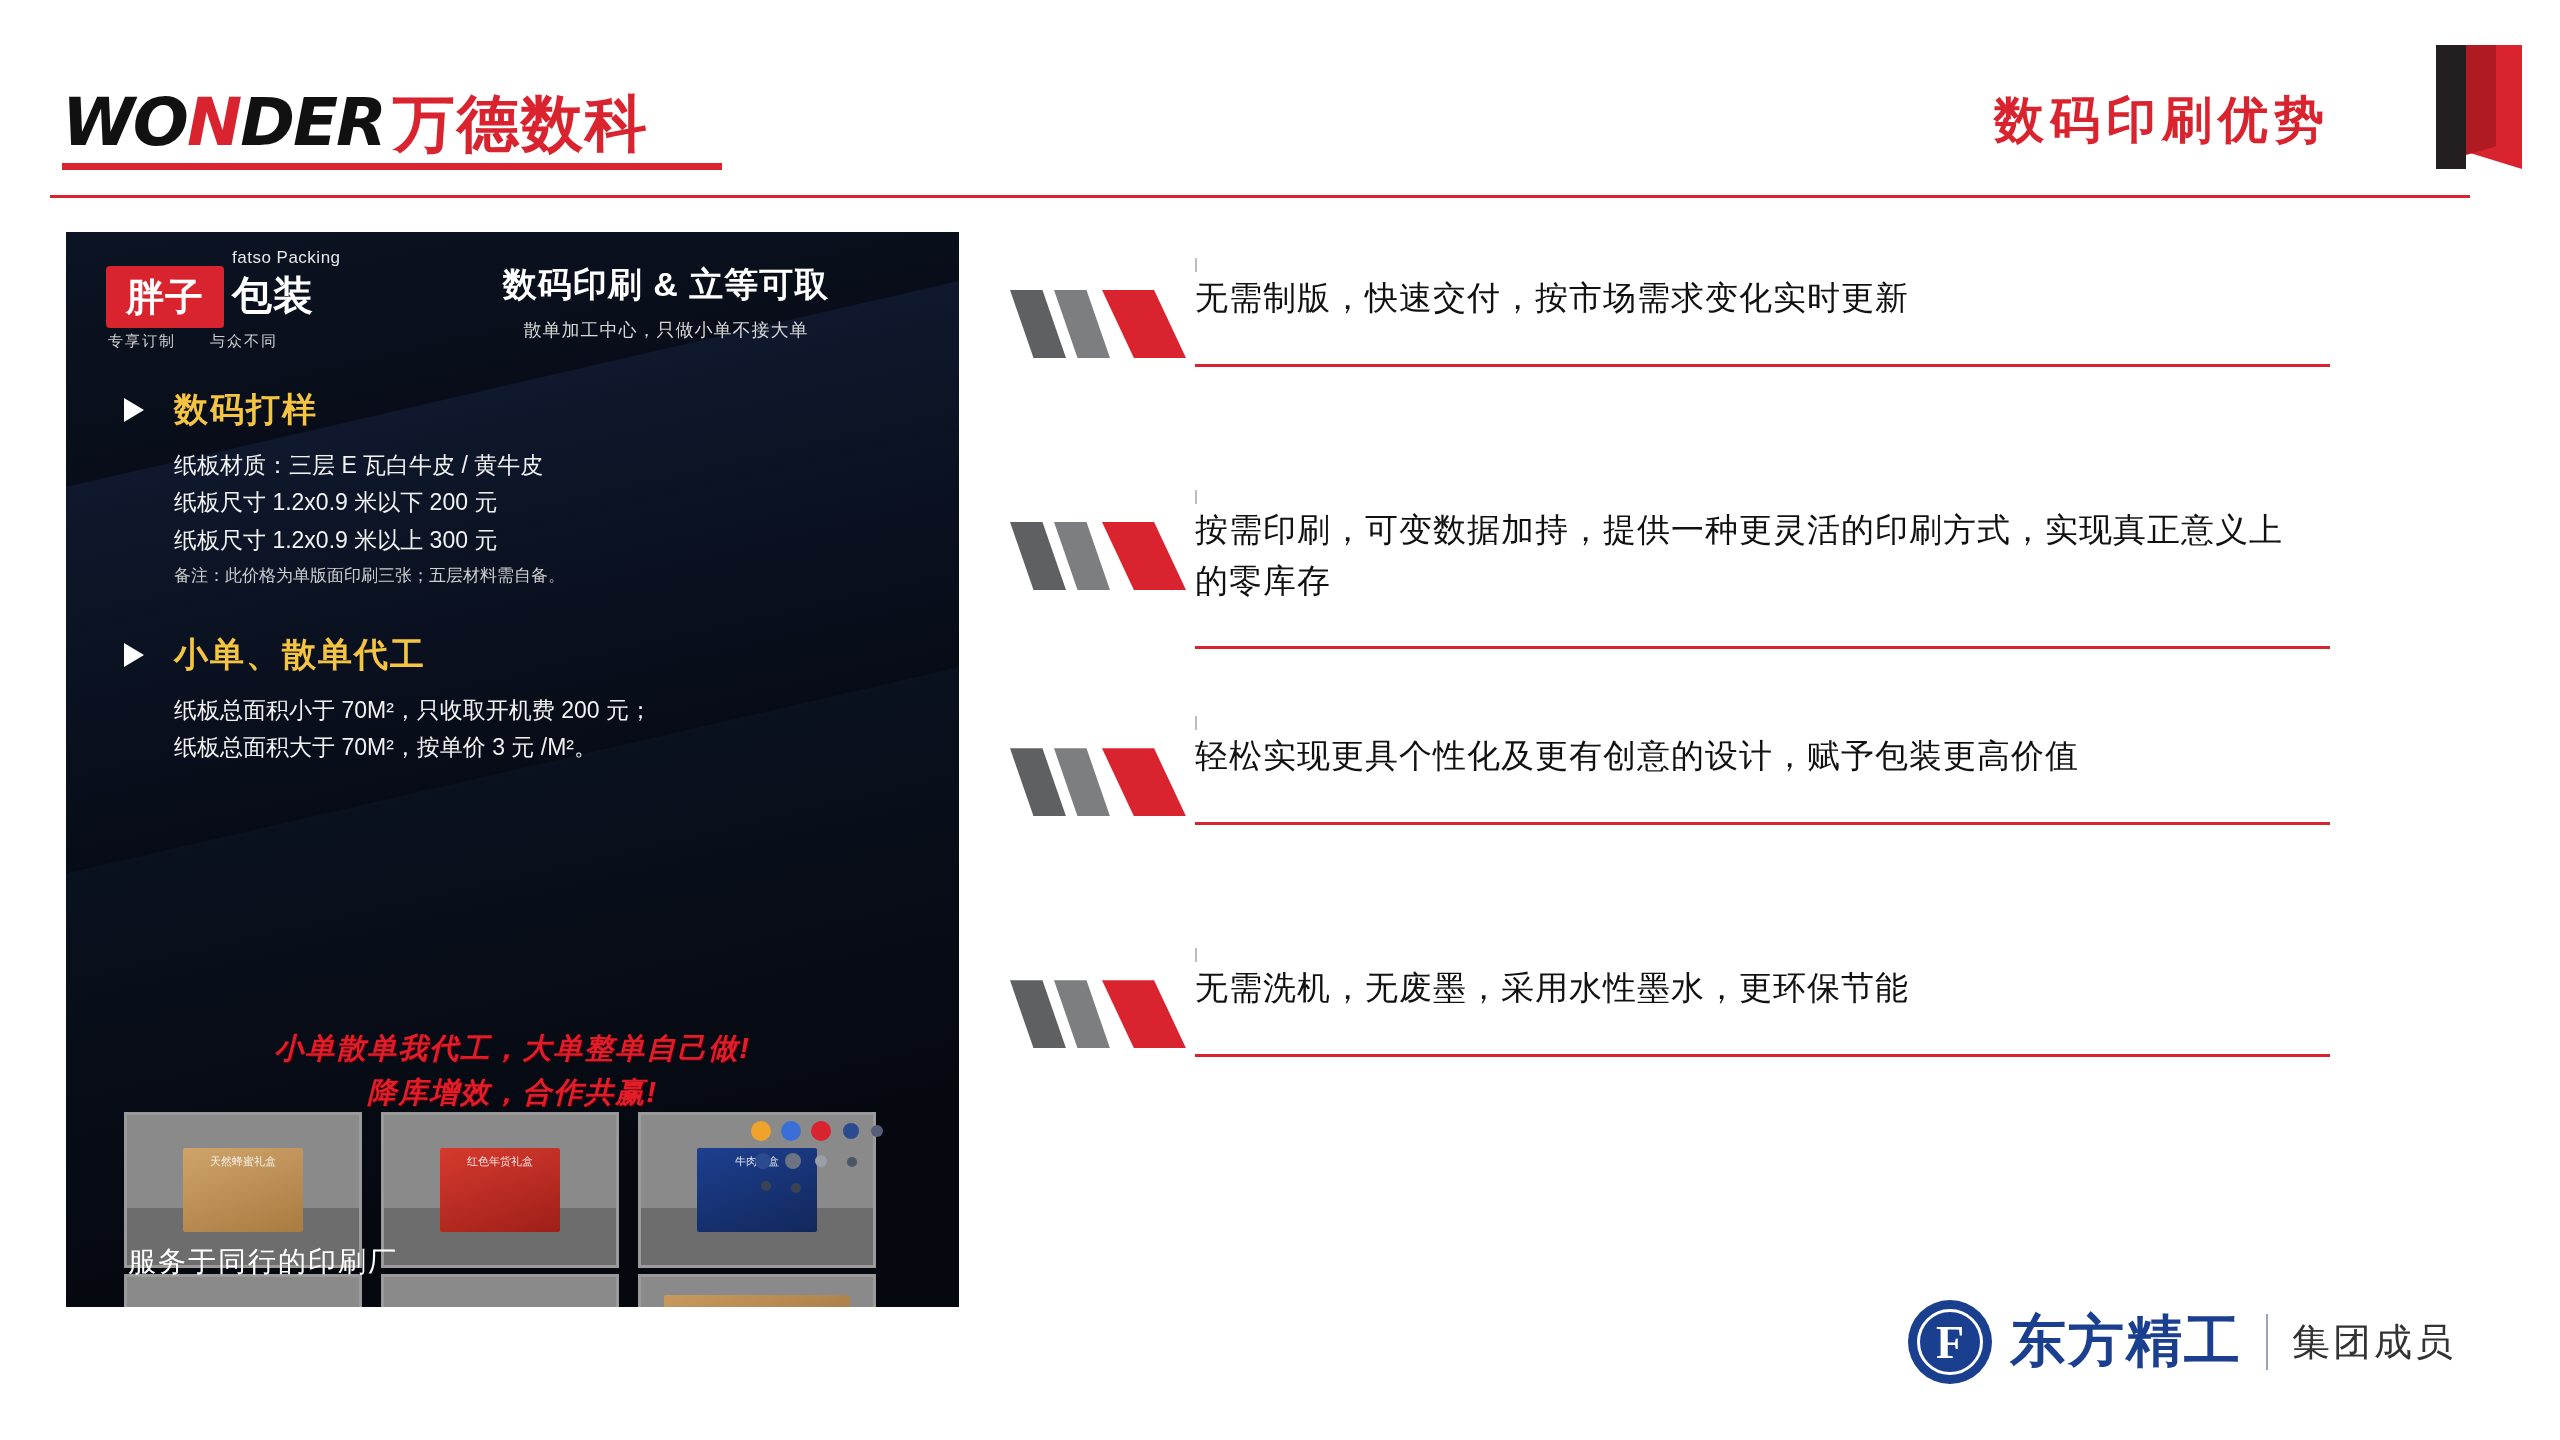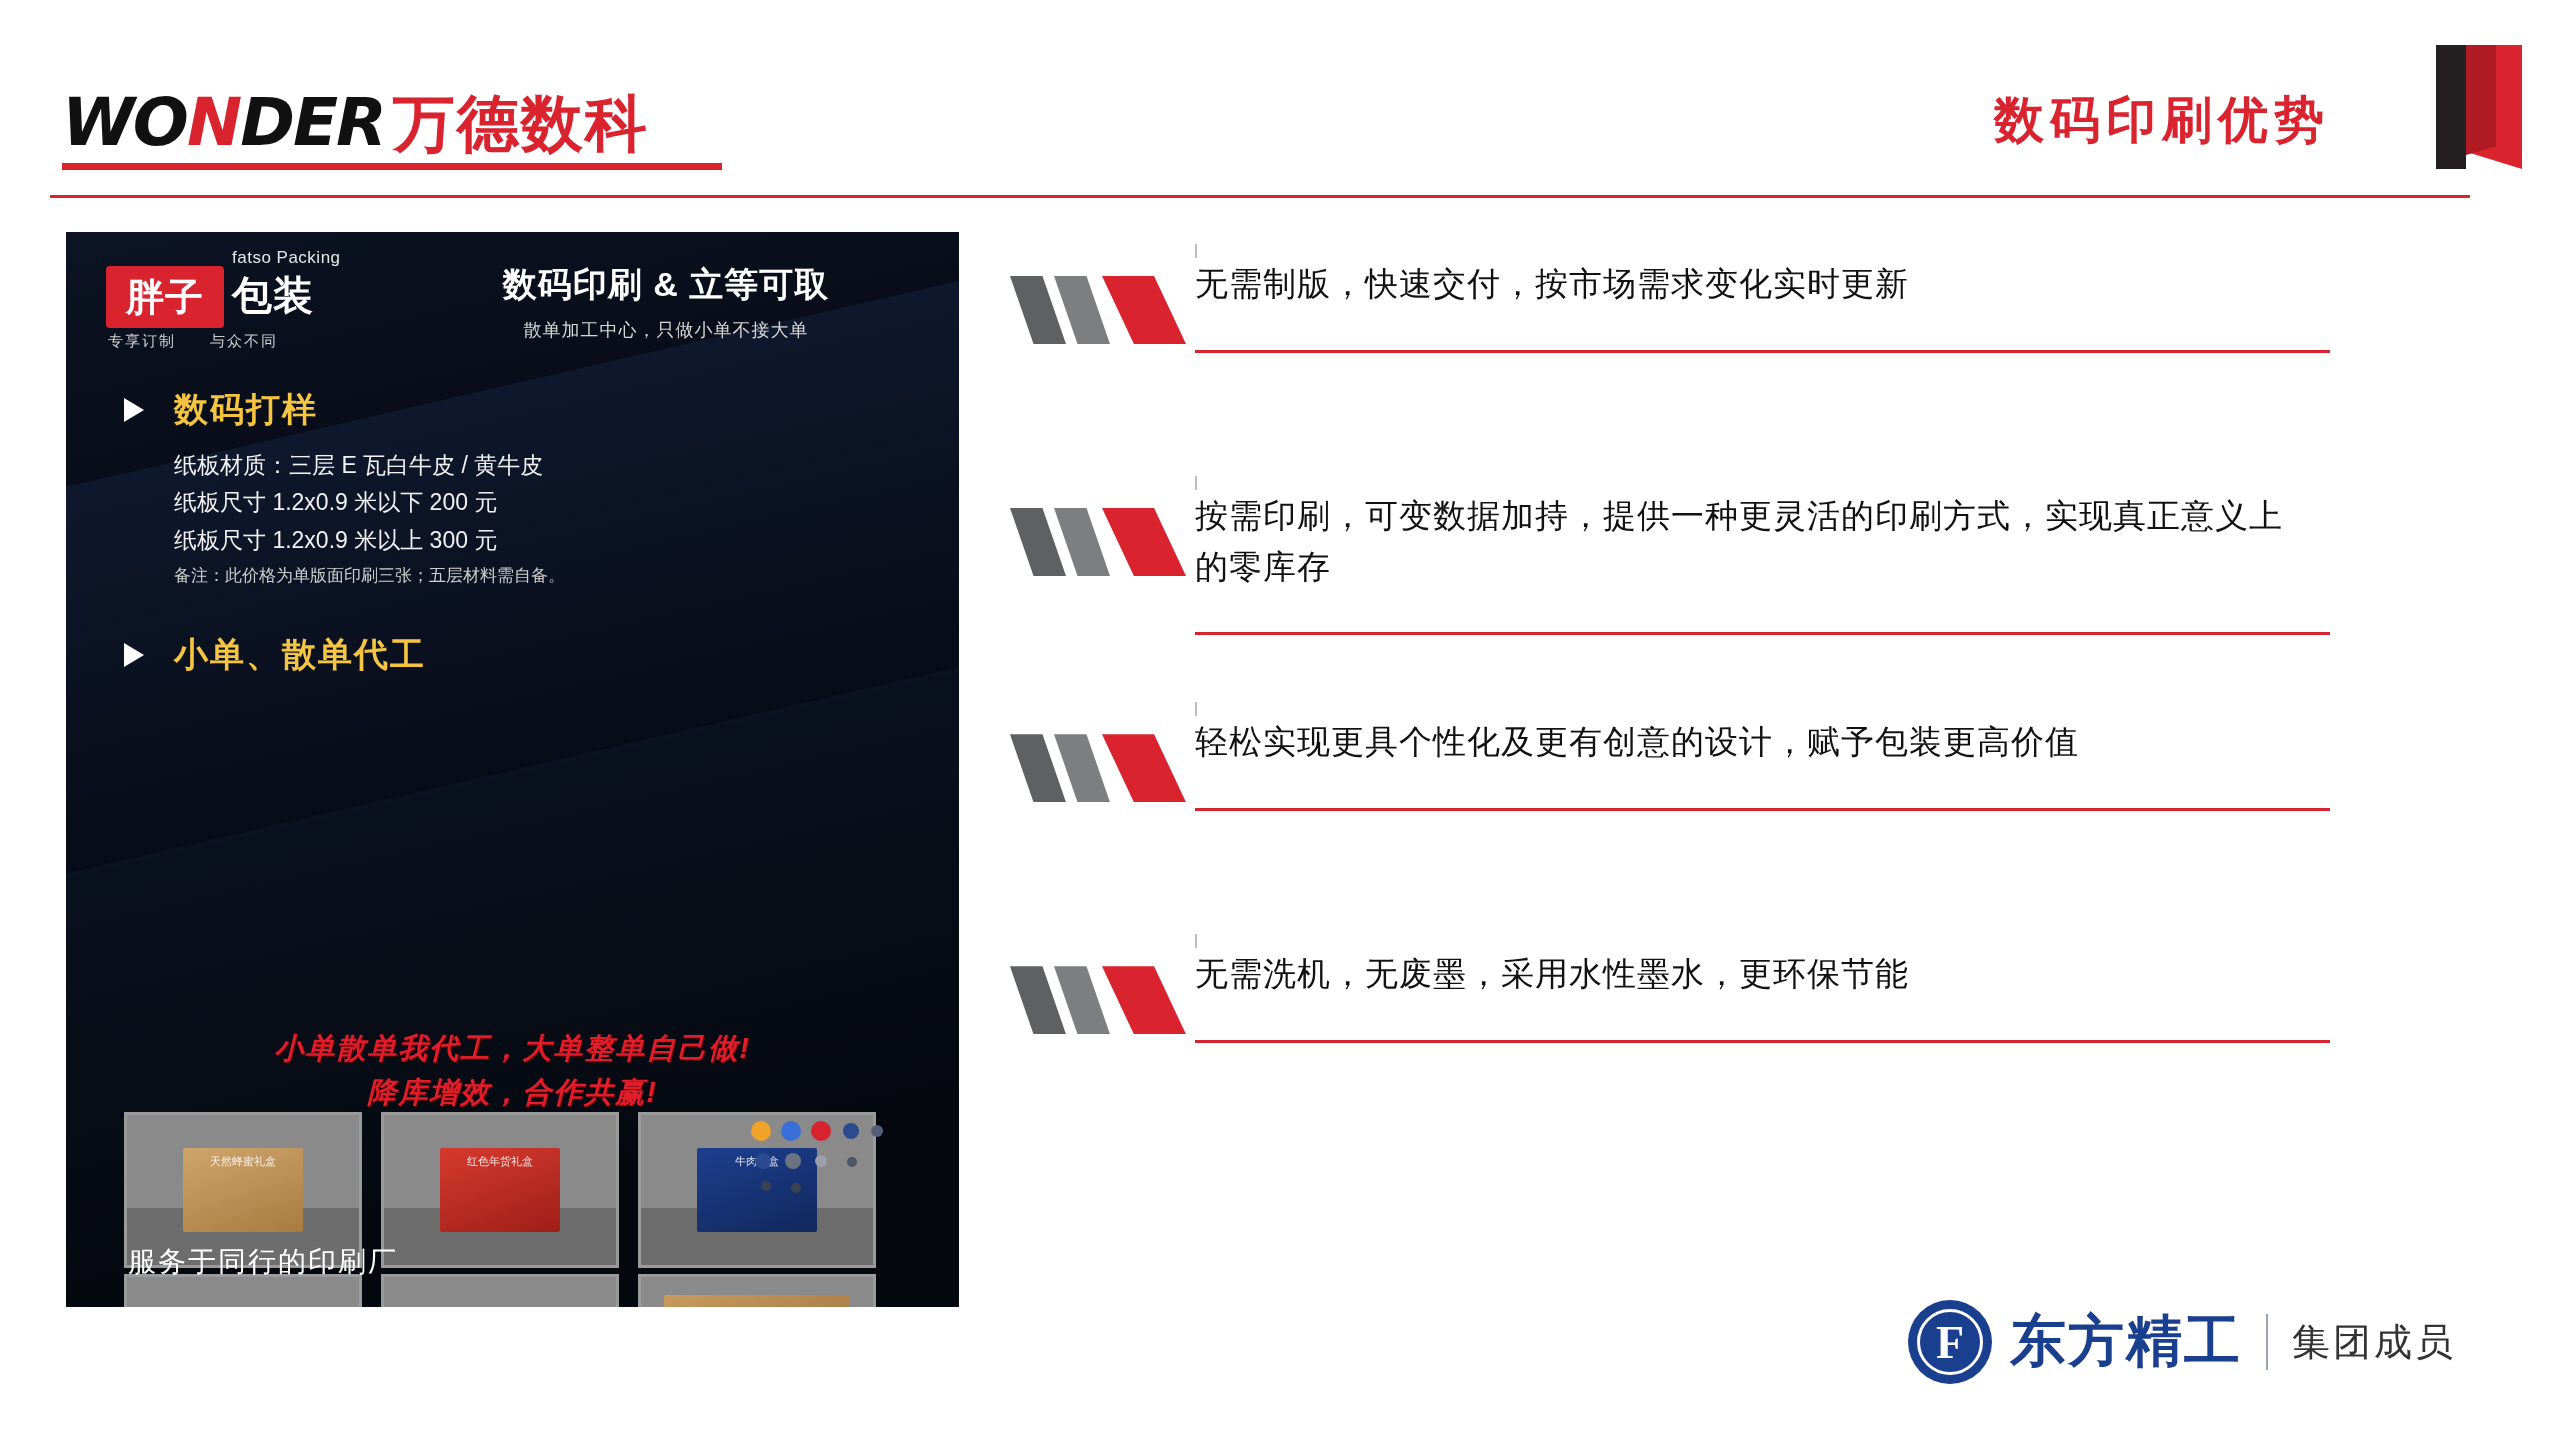--- a/index.html
+++ b/index.html
@@ -329,21 +329,21 @@
     bottom: 76px;
     width: 190px;
     height: 110px;
   }
   .mdot { position: absolute; border-radius: 50%; }
 
   
   .bullets {
     position: absolute;
     left: 1010px;
-    top: 258px;
+    top: 272px;
     width: 1400px;
   }
   .bullet {
     position: relative;
     margin-bottom: 122px;
     padding-left: 185px;
     min-height: 110px;
   }
   .chev {
     position: absolute;
@@ -485,20 +485,24 @@
       <div class="sec-line">纸板尺寸 1.2x0.9 米以下 200 元</div>
       <div class="sec-line">纸板尺寸 1.2x0.9 米以上 300 元</div>
       <div class="sec-note">备注：此价格为单版面印刷三张；五层材料需自备。</div>
     </div>
   </div>
 
   <div class="sec" style="top:400px;">
     <div class="sec-title">
       <span class="arrow"></span>
       <span>小单、散单代工</span>
+    </div>
+    <div style="margin-top:14px; margin-left:50px;">
+      <div class="sec-line">纸板总面积小于 70M²，只收取开机费 200 元；</div>
+      <div class="sec-line">纸板总面积大于 70M²，按单价 3 元 /M²。</div>
     </div>
   </div>
 
   <div class="slogan">
     <div>小单散单我代工，大单整单自己做!</div>
     <div>降库增效，合作共赢!</div>
   </div>
 
   <div class="thumbs">
     <div class="thumb">

